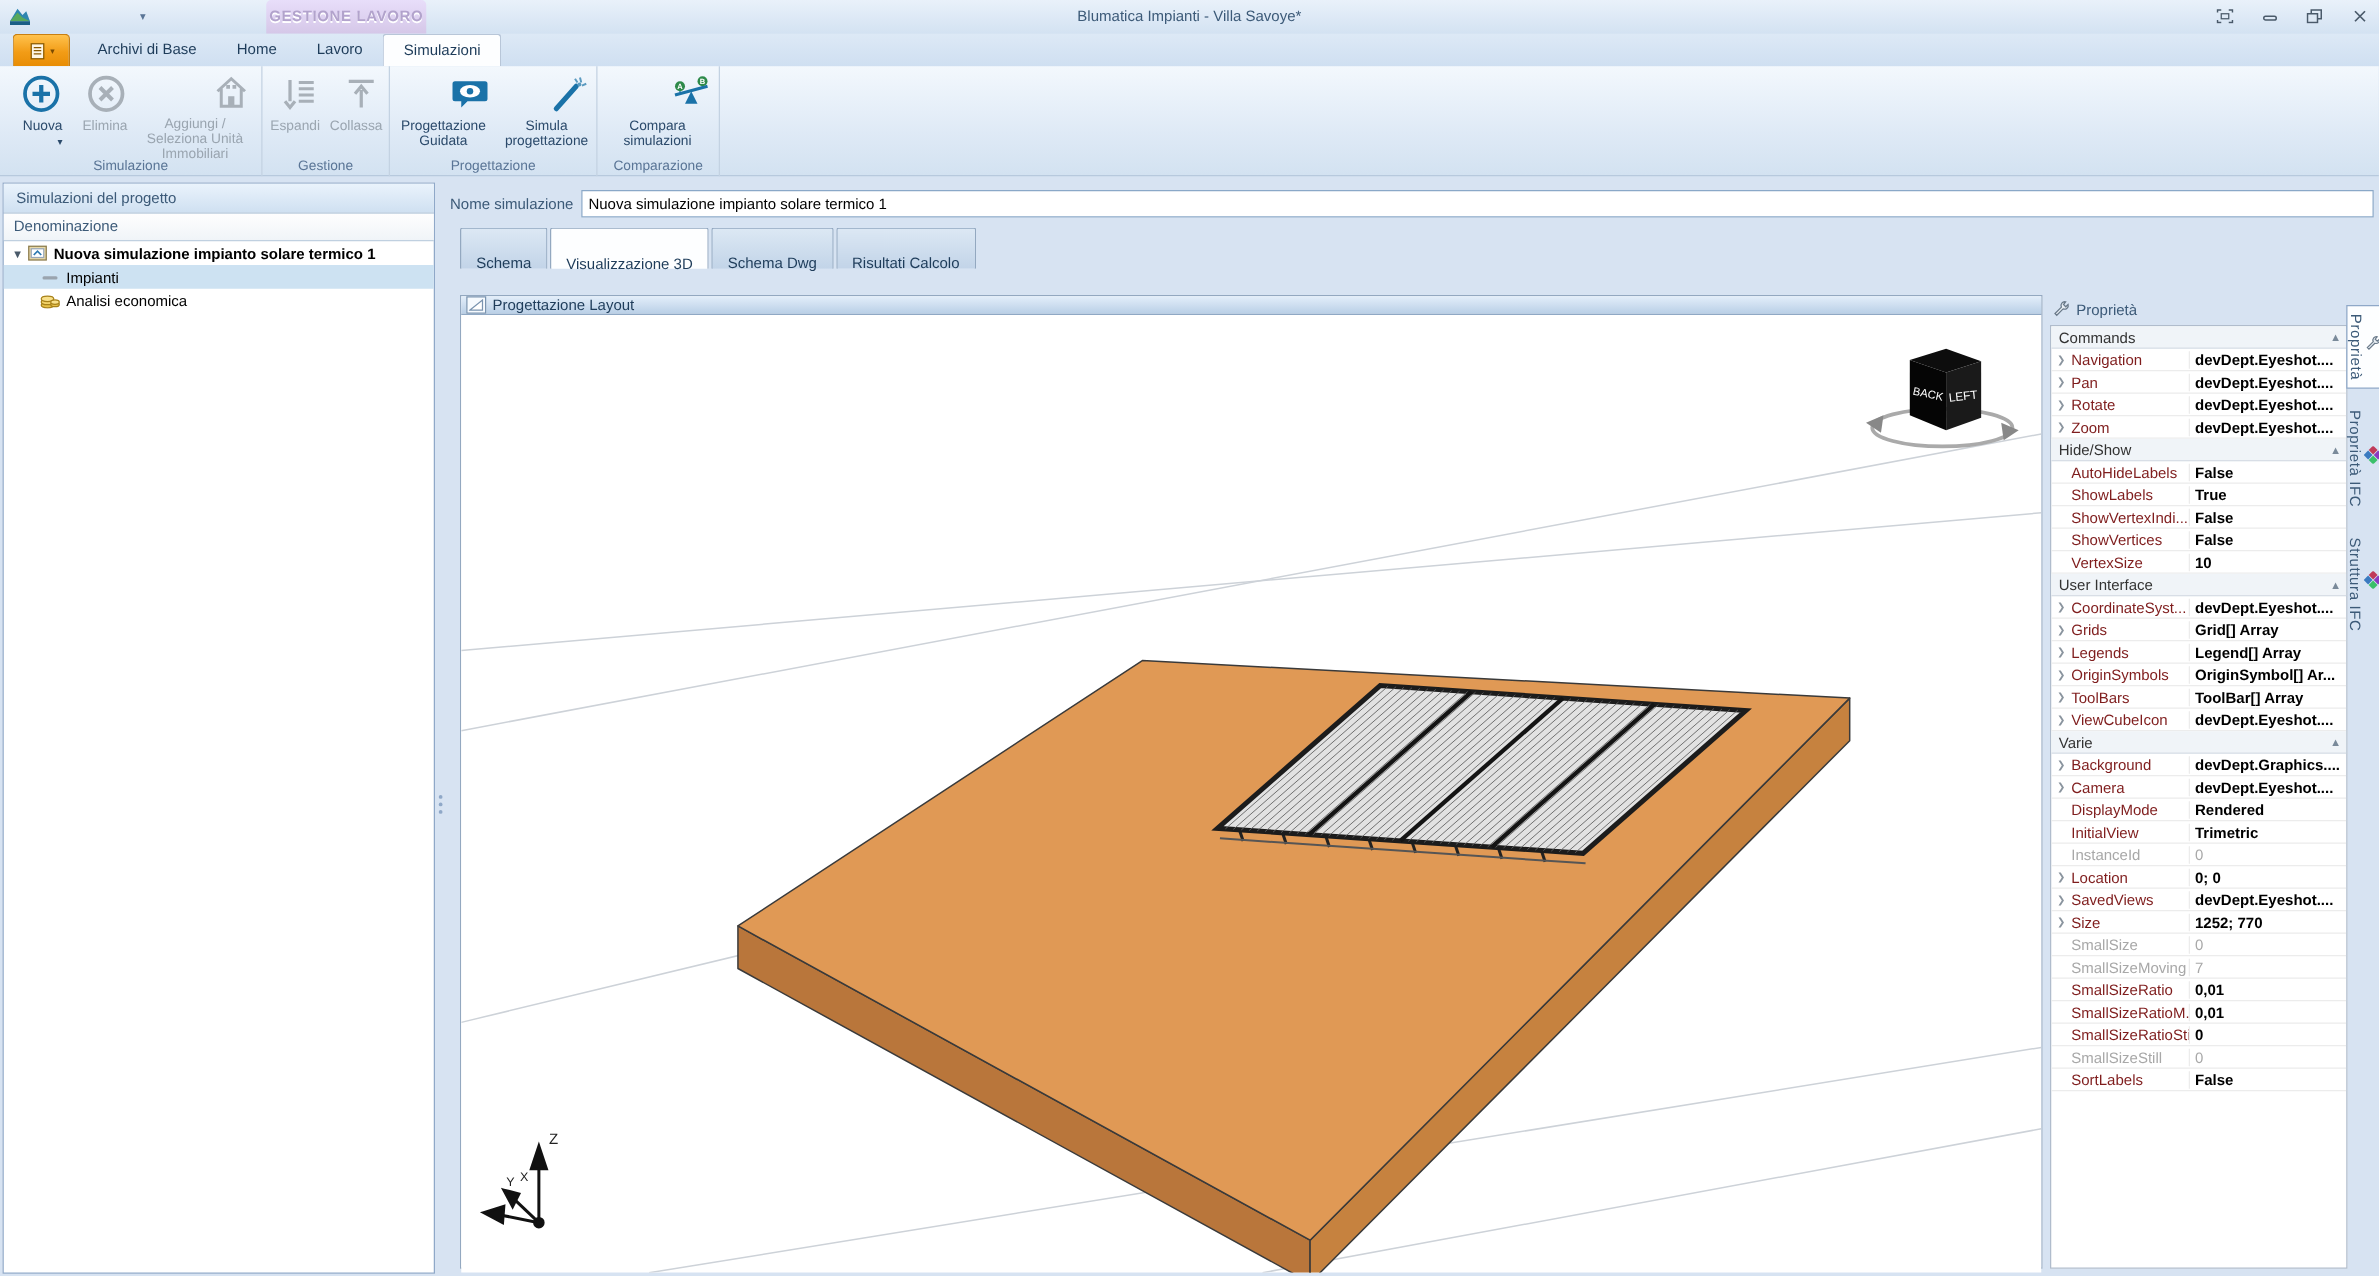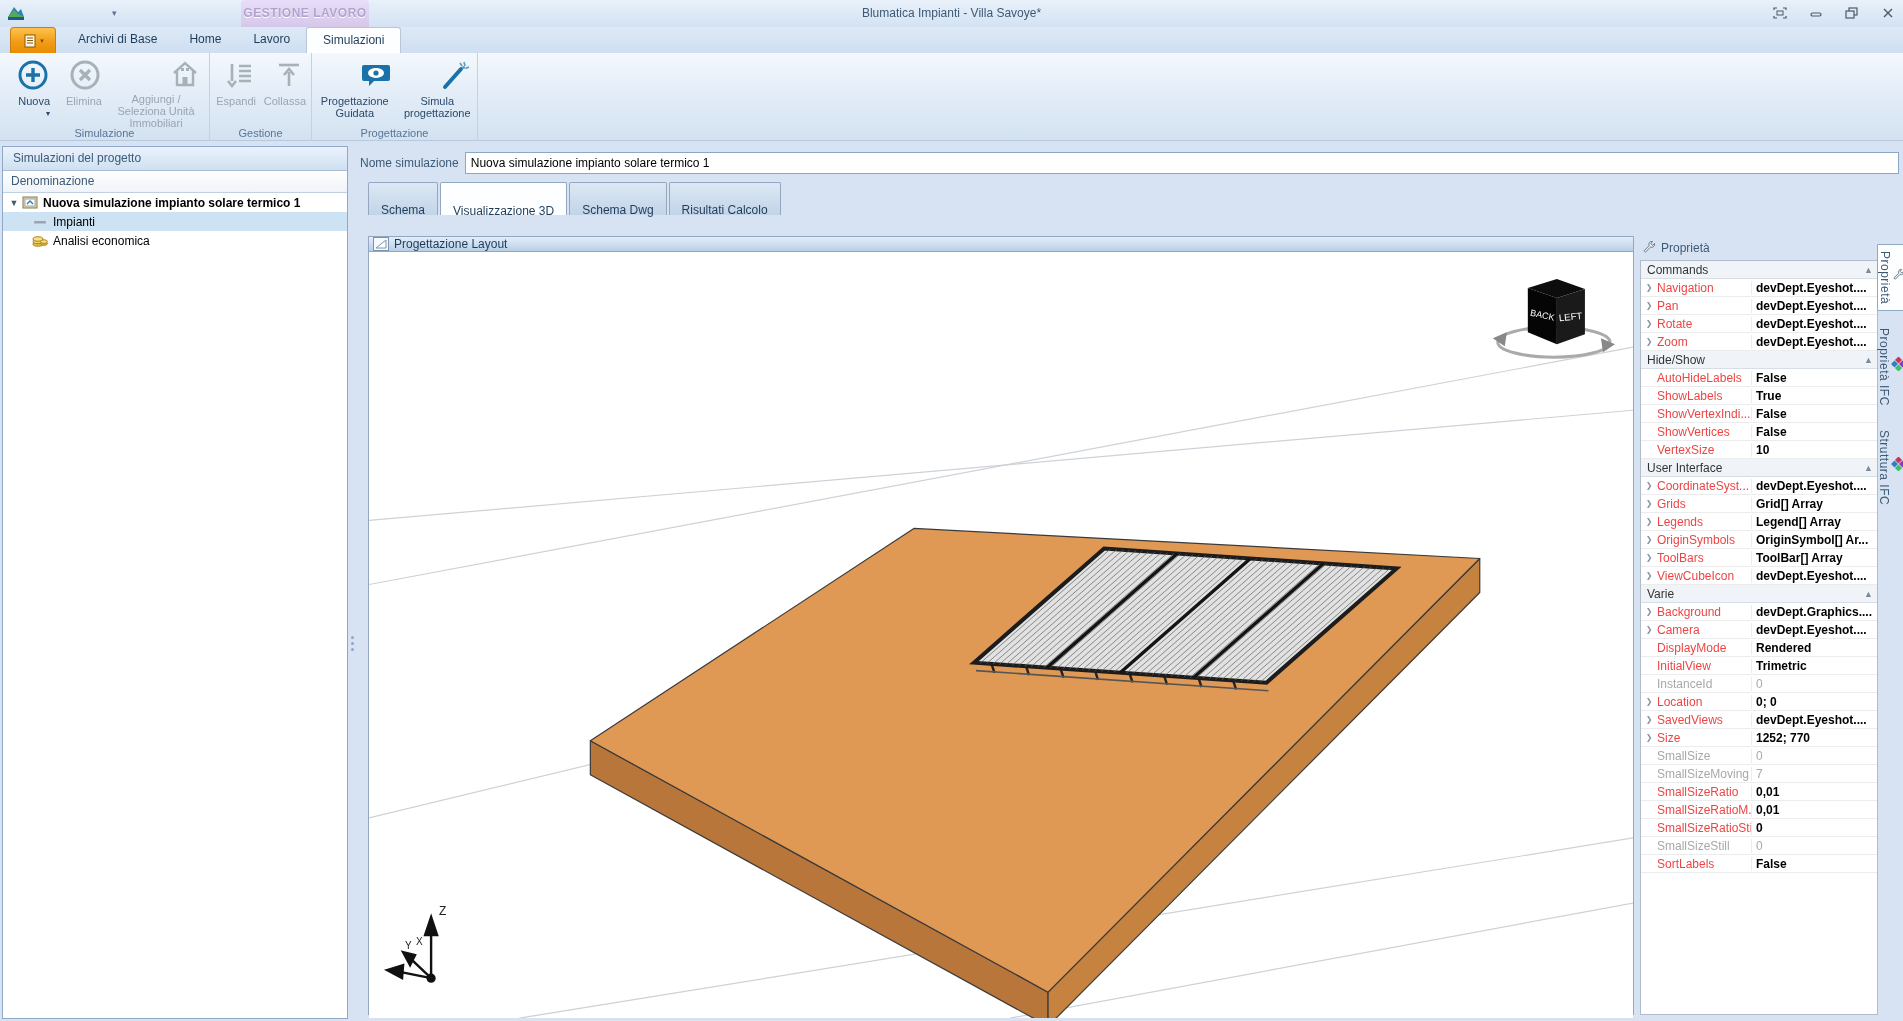--- a/index.html
+++ b/index.html
@@ -8,21 +8,21 @@
     background:#d7e3f2; }
 
   
   #titlebar { position:absolute; left:0; top:0; width:1903px; height:27px;
     background:linear-gradient(#e9f1fa,#d3e2f2); }
   .app-icon { position:absolute; left:6px; top:3px; width:20px; height:20px; }
   .qat-arrow { position:absolute; left:112px; top:8px; color:#5a7596; font-size:9px; }
   .ctx-group { position:absolute; left:213px; top:0; width:128px; height:27px;
     background:linear-gradient(#e8defa,#d5c7e8); border-radius:4px 4px 0 0;
     color:#b2a3cc; font-weight:bold; font-size:12px; text-align:center;
-    line-height:26px; text-shadow:0 1px 0 #fff; letter-spacing:.5px;margin-left:28px; }
+    line-height:26px; text-shadow:0 1px 0 #fff; letter-spacing:.5px; }
   .win-title { position:absolute; left:0; right:0; top:0; text-align:center;
     line-height:26px; color:#3c5a78; font-size:12px; }
   .win-controls { position:absolute; right:4px; top:4px; display:flex; gap:14px; align-items:center; }
   .win-btn { width:22px; height:18px; display:flex; align-items:center; justify-content:center;
     color:#4a5a6a; cursor:default; }
 
   
   #tabrow { position:absolute; left:0; top:27px; width:1903px; height:26px;
     background:linear-gradient(#dde9f6,#cfdff1); }
   .appmenu-btn { position:absolute; left:10px; top:0; width:46px; height:26px;
@@ -102,21 +102,21 @@
   #props { width:238px; margin-left:6px; display:flex; flex-direction:column; }
   .props-header { height:24px; display:flex; align-items:center; color:#3c5a78; padding-left:2px; }
   .props-header .picon { margin-right:5px; }
   #prop-grid { flex:1; background:#fff; border:1px solid #b0bccc; overflow:hidden; }
   .prop-cat { height:18px; background:#f0f4f8; border-bottom:1px solid #d8dee6;
     display:flex; align-items:center; padding:0 4px 0 6px; color:#333; }
   .prop-cat .cat-label { flex:1; }
   .prop-cat .chev { color:#7a8struct; color:#7a8a9a; font-size:9px; }
   .prop-row { height:18px; display:flex; align-items:center; border-bottom:1px solid #ececec; }
   .prop-row .exp { width:16px; text-align:center; color:#8a949e; font-size:8px; }
-  .prop-row .pkey { width:94px; color:#ef4444; overflow:hidden; white-space:nowrap; }
+  .prop-row .pkey { width:94px; color:#7f1d1d; overflow:hidden; white-space:nowrap; }
   .prop-row .pval { flex:1; border-left:1px solid #ececec; padding-left:4px; font-weight:bold;
     color:#000; overflow:hidden; white-space:nowrap; }
   .prop-row.disabled .pkey, .prop-row.disabled .pval { color:#a8a8a8; font-weight:normal; }
 
   
   #sidestrip { width:24px; margin-left:1px; display:flex; flex-direction:column;
     align-items:center; padding-top:8px; background:transparent; }
   .vtab { writing-mode:vertical-rl; display:flex; flex-direction:column; align-items:center;
     padding:6px 0; margin-bottom:10px; color:#3c5a78; background:transparent;
     border:1px solid transparent; }
@@ -259,20 +259,39 @@
               <path d="M25 3 L26 7 M30 8 L26.5 9.5 M21 4 L23 7" stroke="#5a9ac0" stroke-width="1.6"></path>
               <circle cx="24.5" cy="8.5" r="1.6" fill="#5a9ac0"></circle>
             </svg>
         </span>
         <span>Simula progettazione</span>
       </div>
     </div>
     <div class="rgroup-label">Progettazione</div>
   </div>
 
+  <div class="rgroup" style="left:478px;width:98px">
+    <div class="rbuttons">
+      <div class="rbtn" style="width:96px">
+        <span class="ricon">
+          <svg width="34" height="32" viewBox="0 0 34 32">
+              <path d="M4 17 L30 10" stroke="#1a72a8" stroke-width="2.6"></path>
+              <path d="M17 14 L12 24 H22 Z" fill="#1a72a8"></path>
+              <circle cx="8" cy="10" r="4" fill="#2e8a4a"></circle>
+              <text x="8" y="12.5" font-size="6" fill="#fff" text-anchor="middle" font-family="Liberation Sans,sans-serif" font-weight="bold">A</text>
+              <circle cx="26" cy="6" r="4" fill="#2e8a4a"></circle>
+              <text x="26" y="8.5" font-size="6" fill="#fff" text-anchor="middle" font-family="Liberation Sans,sans-serif" font-weight="bold">B</text>
+              <path d="M8 14 V15 M26 10 V11" stroke="#1a72a8" stroke-width="1.4"></path>
+            </svg>
+        </span>
+        <span>Compara simulazioni</span>
+      </div>
+    </div>
+    <div class="rgroup-label">Comparazione</div>
+  </div>
 </div>
 
 <div id="leftpanel">
   <div class="panel-header">Simulazioni del progetto</div>
   <div class="col-header">Denominazione</div>
   <div class="tree-row root">
     <span class="twisty">▼</span>
     <span class="ticon">
       <svg width="16" height="13" viewBox="0 0 16 13">
           <rect x="1" y="1" width="14" height="11" fill="#e8d9a8" stroke="#8a7a4a"></rect>

